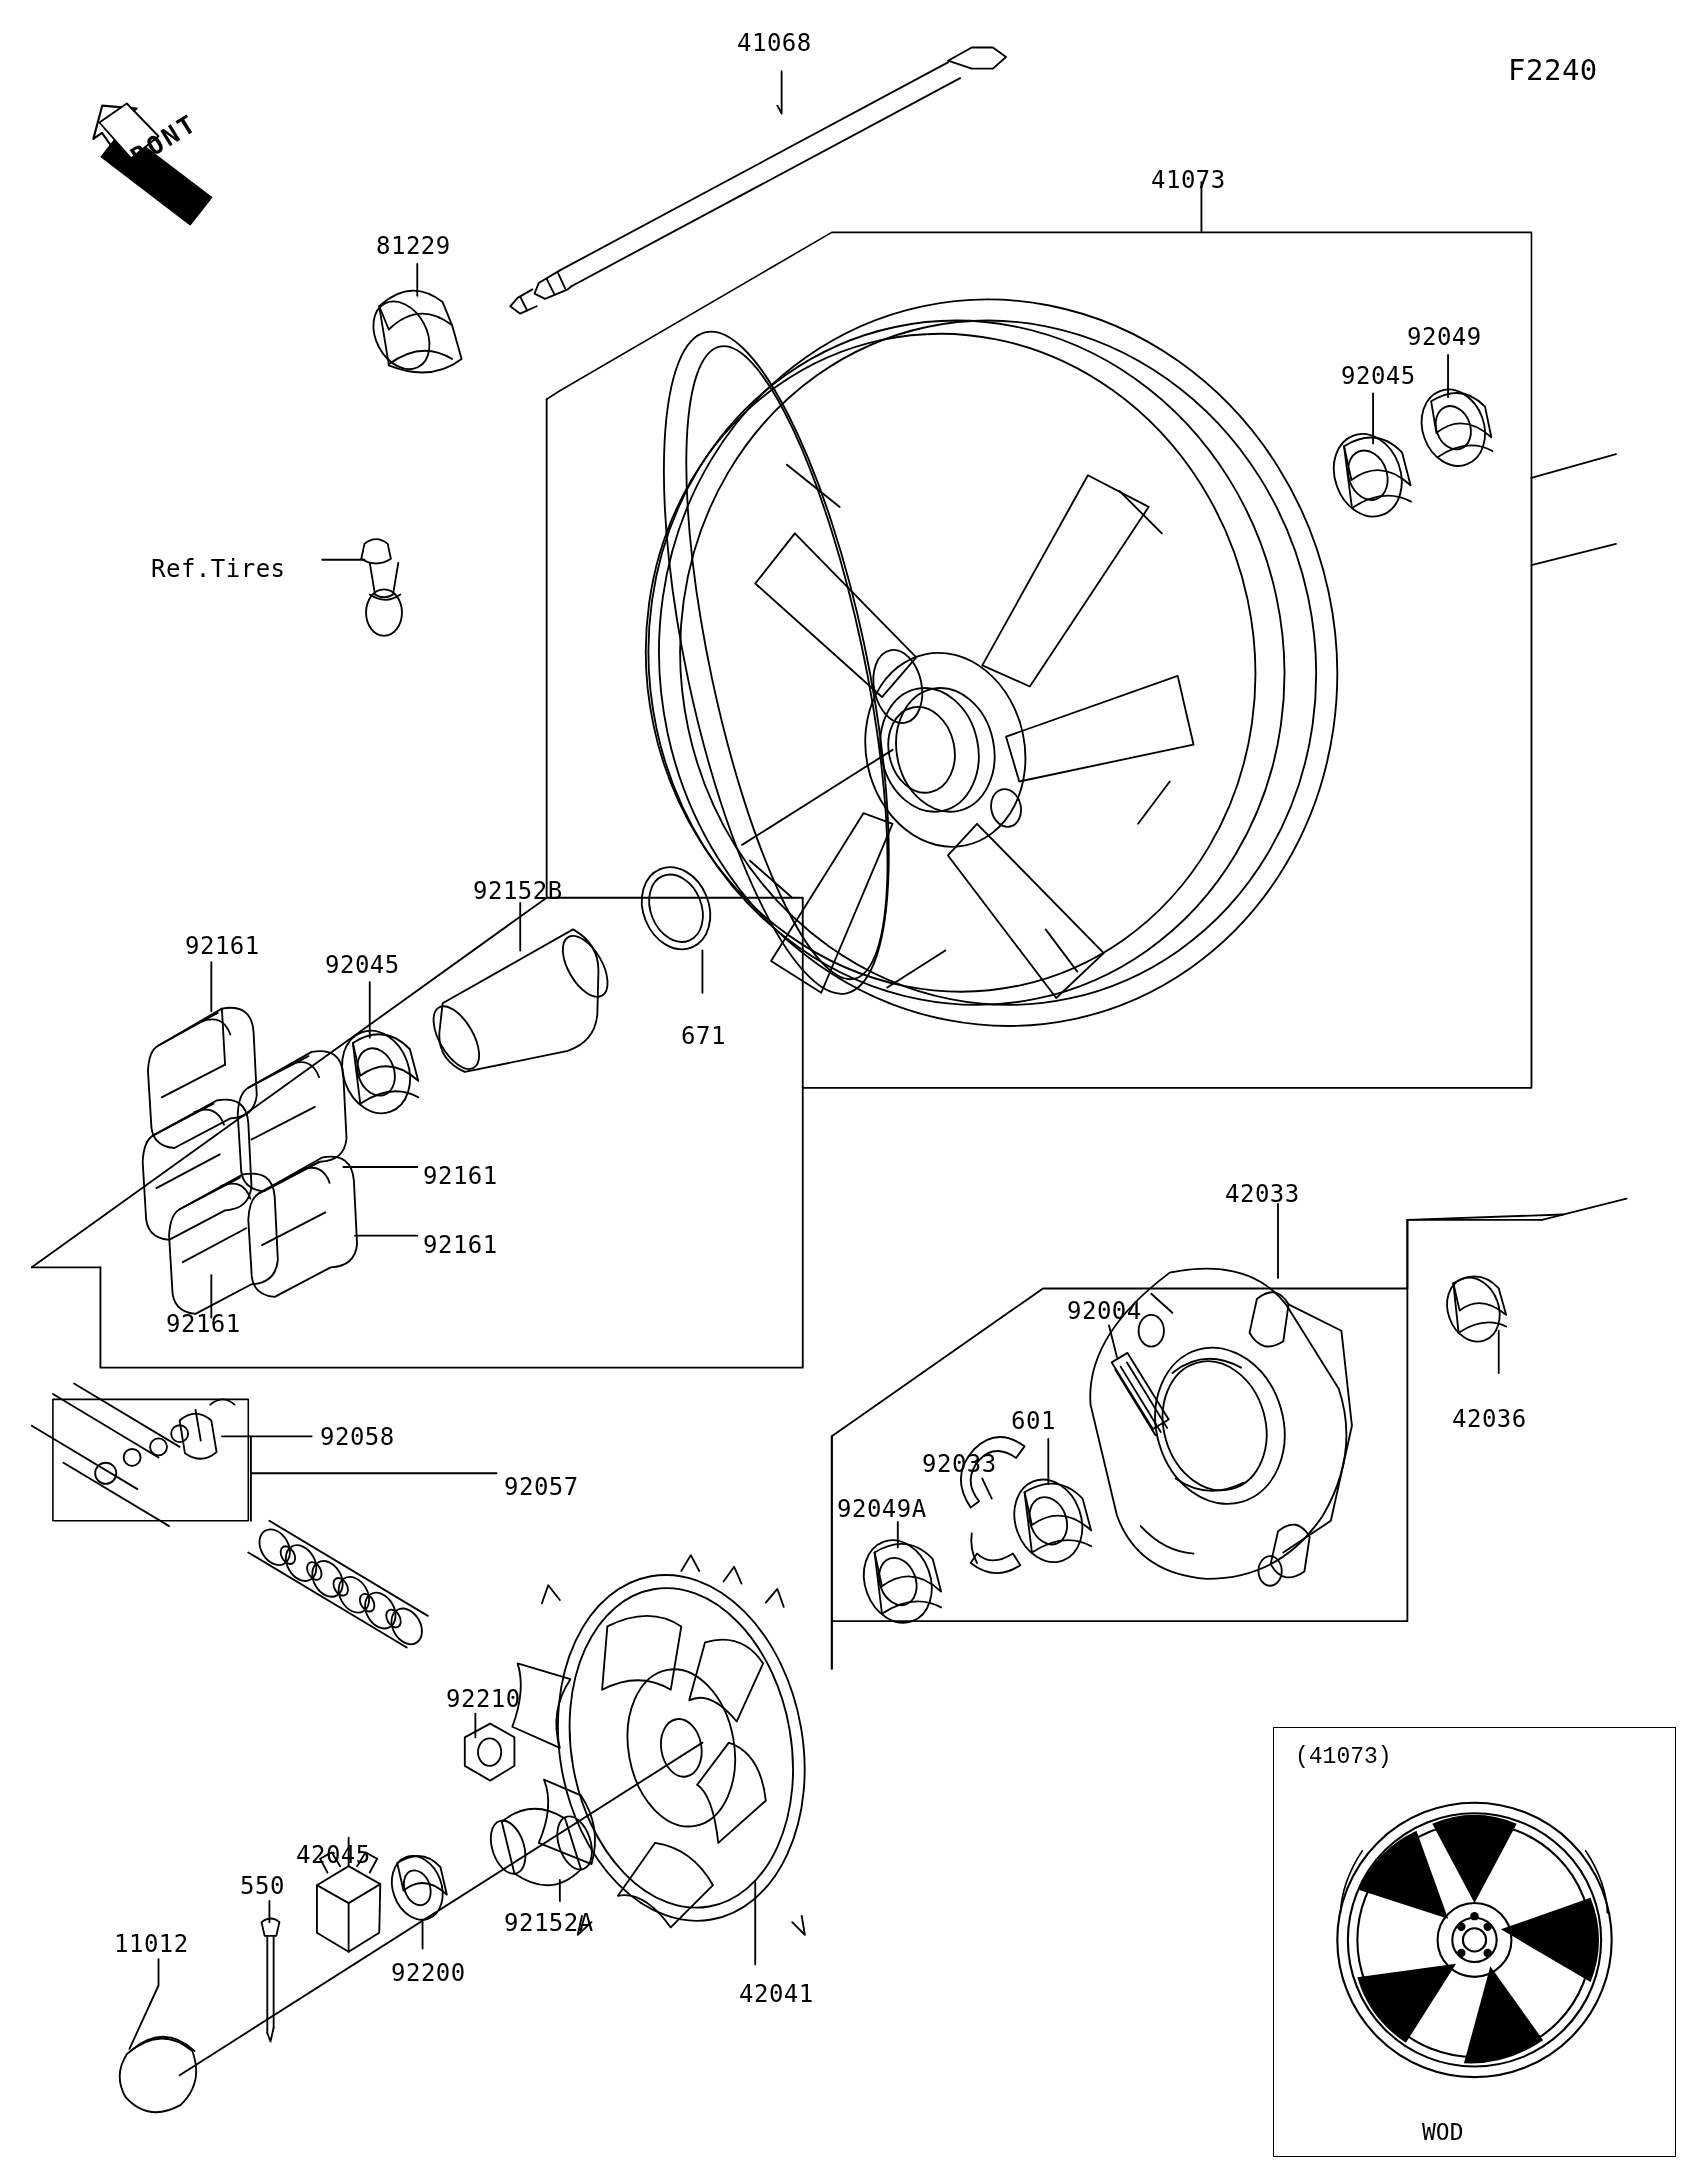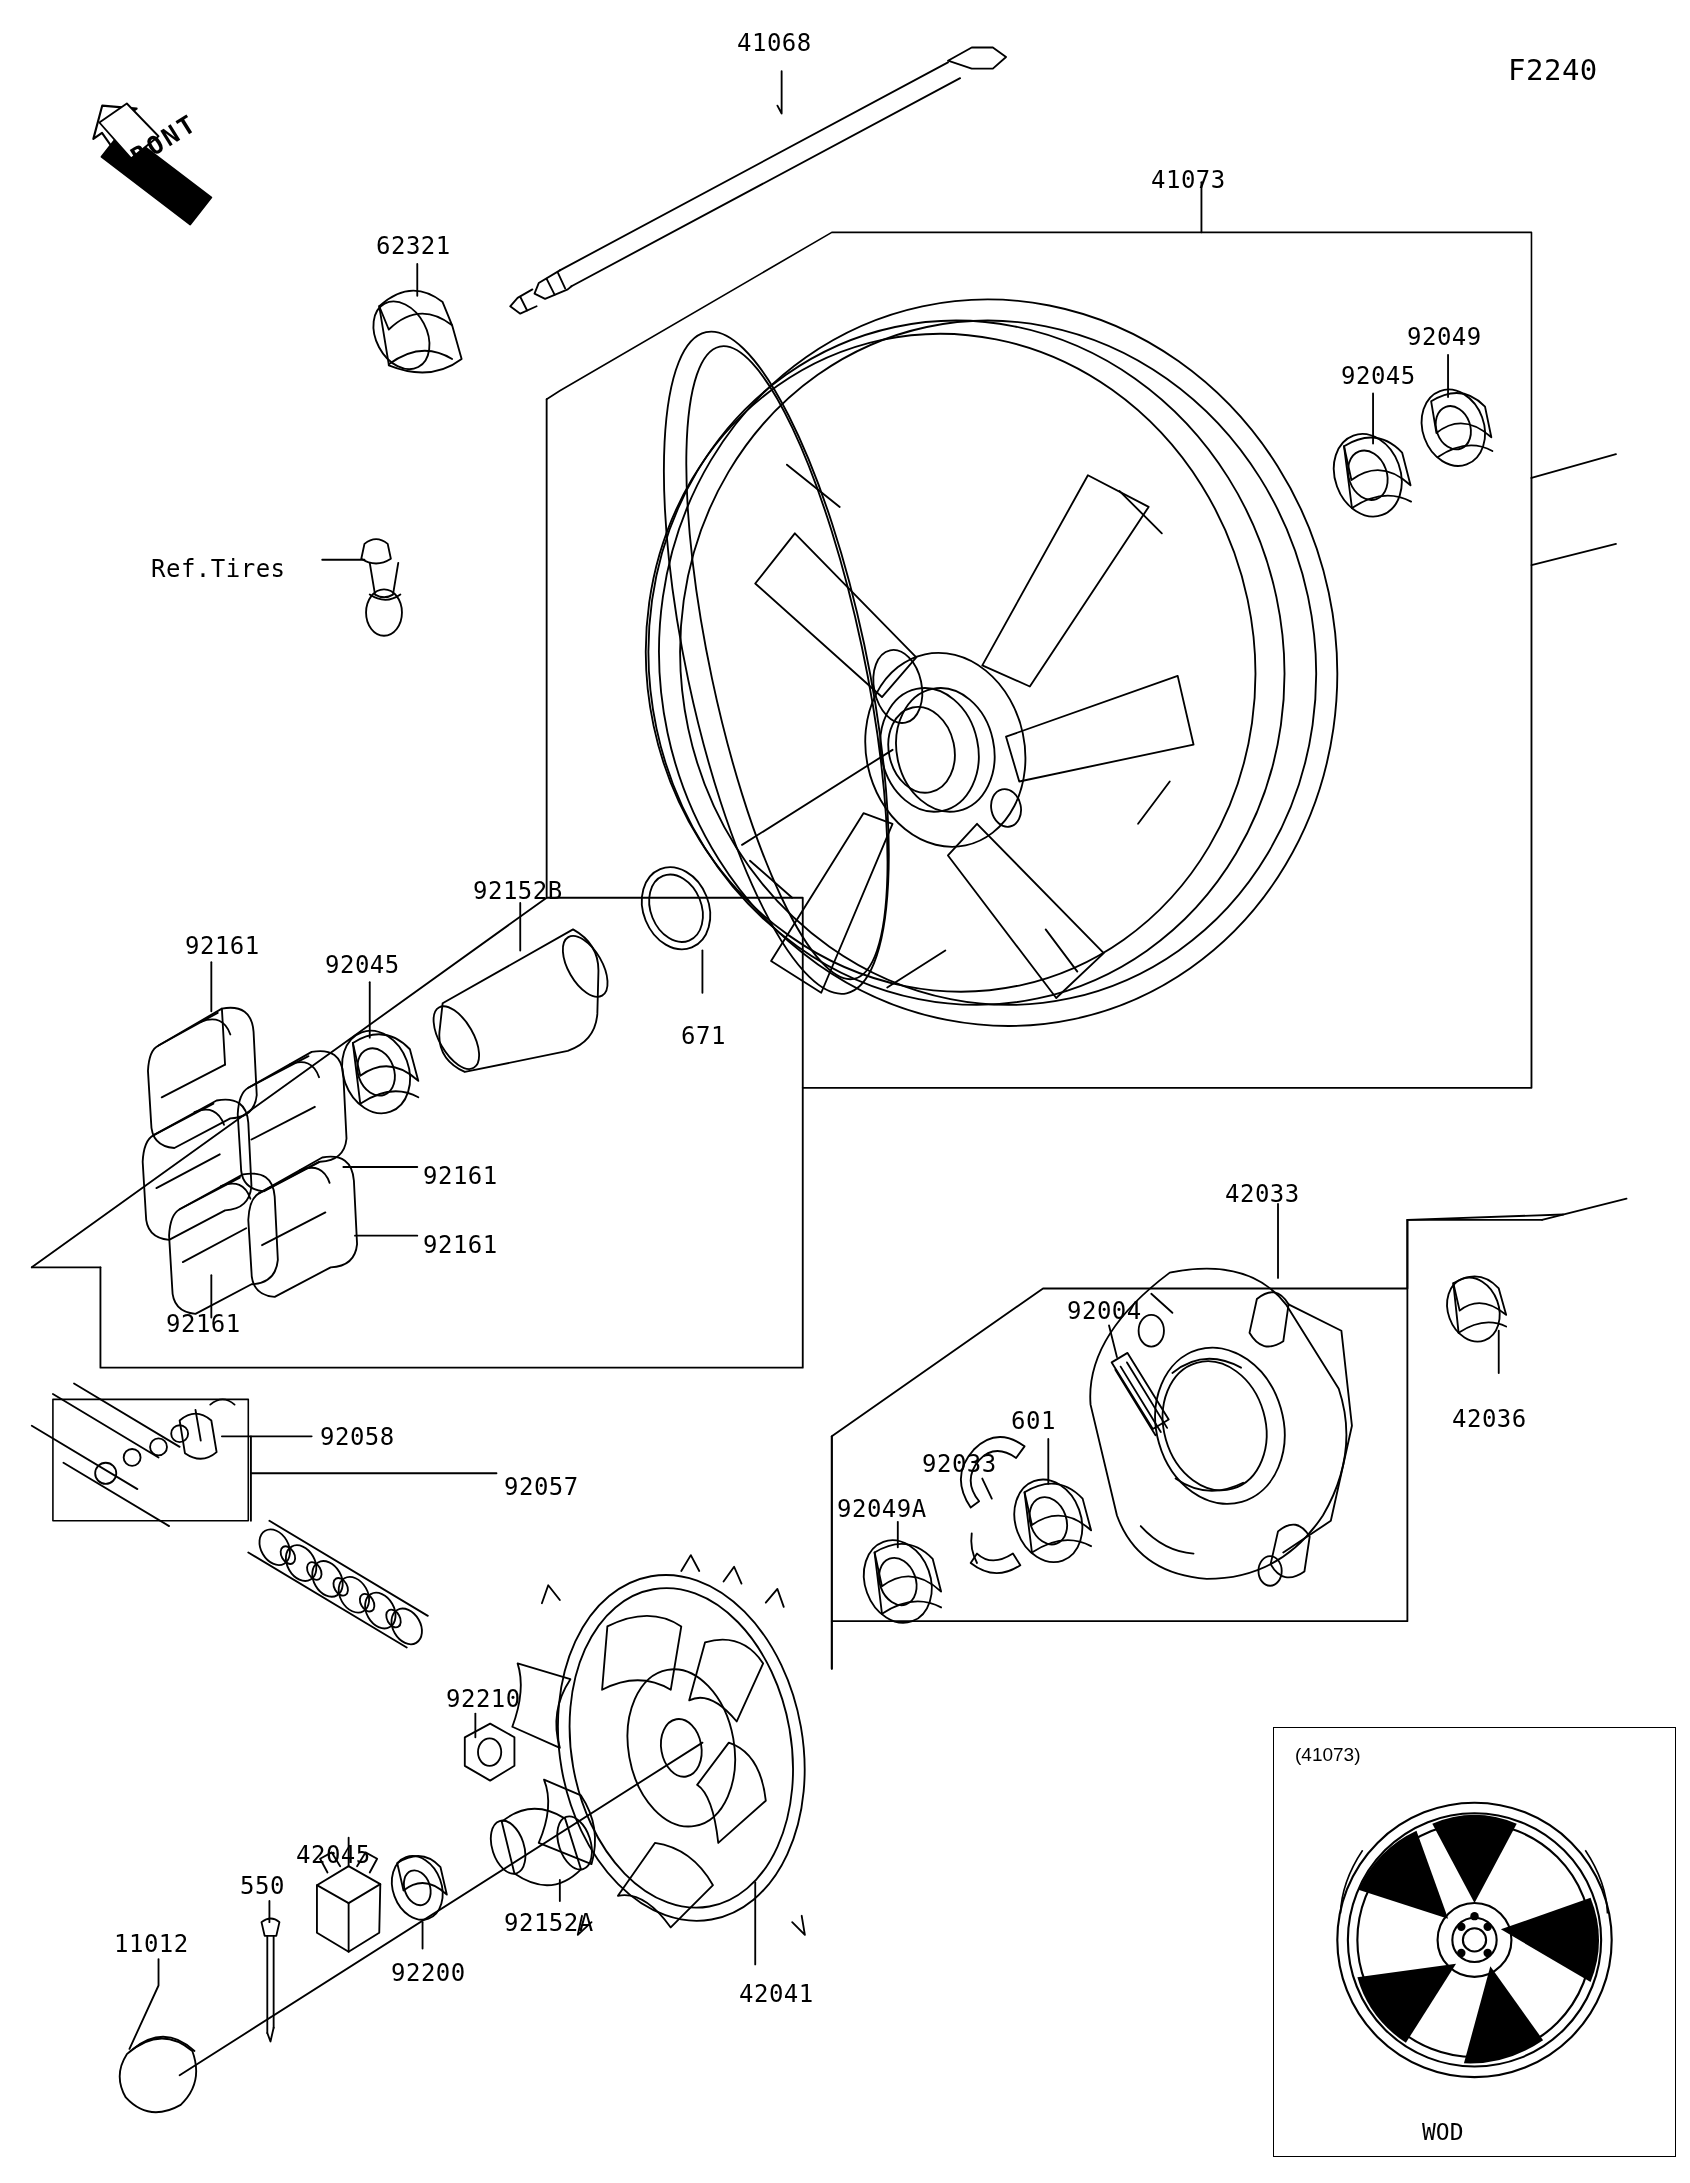--- a/index.html
+++ b/index.html
@@ -3,21 +3,21 @@
 <meta charset="utf-8">
 <style>
   html,body{margin:0;padding:0;background:#ffffff;}
   body{width:1690px;height:2183px;position:relative;font-family:"DejaVu Sans Mono",monospace;color:#000;}
   .stage{position:absolute;left:0;top:0;width:1690px;height:2183px;}
   .lbl{position:absolute;font-family:"DejaVu Sans Mono",monospace;font-size:24px;letter-spacing:0.5px;color:#000;white-space:nowrap;}
   .lbl.big{font-size:29px;}
   .diagram-svg{position:absolute;left:0;top:0;}
   .front-box{position:absolute;}
   .inset{position:absolute;border:1.6px solid #000;}
-  .inset-title{position:absolute;font-family:Liberation Sans, sans-serif;font-size:19px;}
+  .inset-title{position:absolute;font-family:Liberation Mono, monospace;font-size:23px;}
   .wod{position:absolute;font-family:"DejaVu Sans Mono",monospace;font-size:23px;text-align:center;}
 </style>
 </head>
 <body>
 
 <div class="stage">
 
   <svg class="diagram-svg" width="1690" height="2183" viewBox="0 0 3200 4134" xmlns="http://www.w3.org/2000/svg">
     <g fill="none" stroke="#000" stroke-width="3.5" stroke-linejoin="round" stroke-linecap="round">
 
@@ -340,21 +340,21 @@
 
   <div class="front-box" style="left:92px;top:114px;width:127px;height:90px;">
     <span style="position:absolute;left:18.5px;top:16px;font-size:25px;font-weight:bold;transform:rotate(-32deg);display:inline-block;font-family:'DejaVu Sans Mono',monospace;letter-spacing:3.2px;">FRONT</span>
   </div>
 
   <div class="lbl big" style="left:1508px;top:53px;">F2240</div>
 
   <div class="lbl" style="left:151px;top:555px;text-align:right;">Ref.Tires</div>
 
   <div class="lbl" style="left:737px;top:29px;">41068</div>
-  <div class="lbl" style="left:376px;top:232px;">62321</div>
+  <div class="lbl" style="left:376px;top:232px;">81229</div>
   <div class="lbl" style="left:1151px;top:166px;">41073</div>
   <div class="lbl" style="left:1341px;top:362px;">92045</div>
   <div class="lbl" style="left:1407px;top:323px;">92049</div>
   <div class="lbl" style="left:473px;top:877px;">92152B</div>
   <div class="lbl" style="left:185px;top:932px;">92161</div>
   <div class="lbl" style="left:325px;top:951px;">92045</div>
   <div class="lbl" style="left:681px;top:1022px;">671</div>
   <div class="lbl" style="left:423px;top:1162px;">92161</div>
   <div class="lbl" style="left:423px;top:1231px;">92161</div>
   <div class="lbl" style="left:166px;top:1310px;">92161</div>

